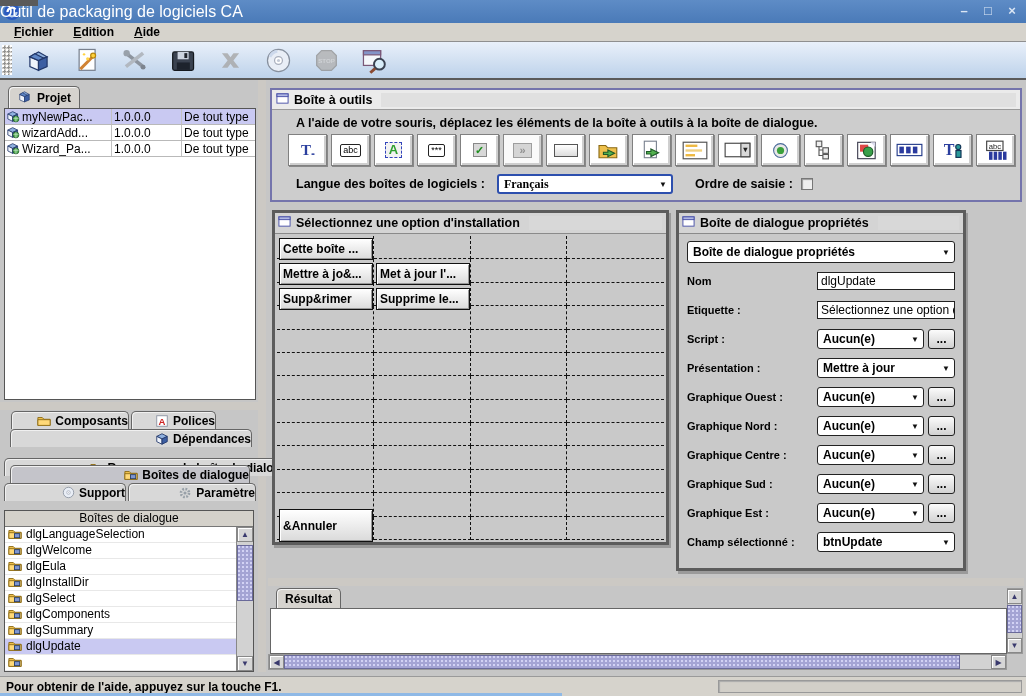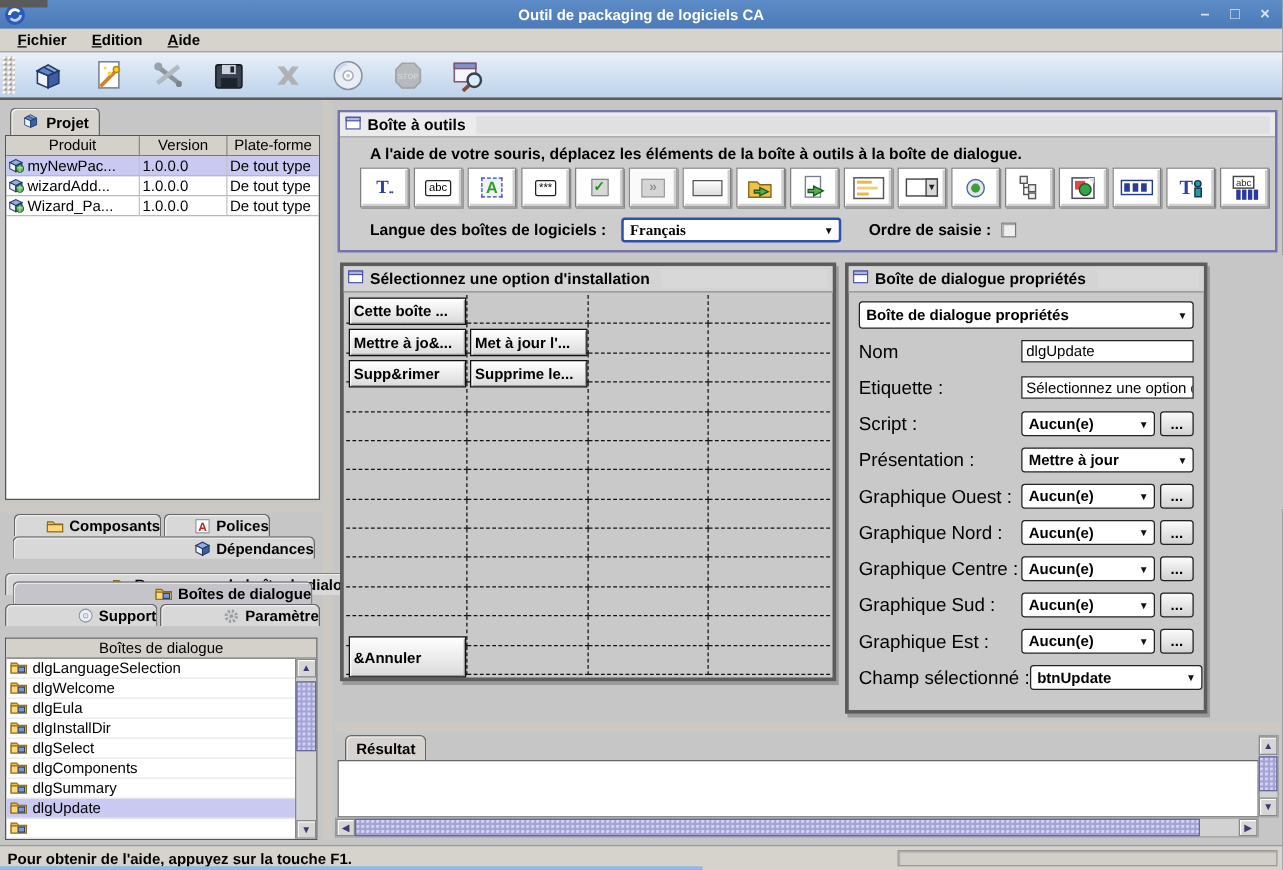--- a/index.html
+++ b/index.html
@@ -6,21 +6,21 @@
   html,body { background:#888; }
   #app{
     position:relative; width:1026px; height:696px; overflow:hidden;
     font-family:"Liberation Sans", sans-serif; font-size:12px; background:#c6c6c6;
   }
   
   .titlebar{position:absolute;left:0;top:0;width:1026px;height:23px;
     background:linear-gradient(180deg,#5e8cc6,#4a7ab8);display:flex;align-items:center;}
   .corner-artifact{position:absolute;left:0;top:0;width:38px;height:6px;background:#5a5a5a;}
   .app-icon{position:absolute;left:3px;top:3px;width:18px;height:18px;}
-  .titletext{position:absolute;left:0;right:0;text-align:center;color:#fff;font-weight:bold;font-size:12px;}
+  .titletext{position:absolute;left:0;right:0;text-align:left;color:#fff;font-weight:normal;font-size:16px;}
   .winctrls{position:absolute;right:6px;top:2px;display:flex;gap:8px;}
   .winbtn{width:16px;height:16px;color:#dbe6f4;font-weight:bold;font-size:13px;
     display:flex;align-items:center;justify-content:center;cursor:default;}
   
   .menubar{position:absolute;left:0;top:23px;width:1026px;height:19px;background:#d6d3cc;
     border-bottom:1px solid #8f8f8f;display:flex;align-items:center;padding-left:6px;gap:4px;}
   .menu-item{font-weight:bold;padding:1px 8px;}
   
   .toolbar{position:absolute;left:0;top:42px;width:1026px;height:38px;
     background:linear-gradient(180deg,#e9f0fa,#bdd2ea);border-bottom:2px solid #5a5a5a;
@@ -94,21 +94,21 @@
   .dcell{border-right:1px dashed #111;border-bottom:1px dashed #111;}
   .dcell:nth-child(4n){border-right:none;}
   .dbtn{position:absolute;background:linear-gradient(180deg,#ffffff,#dadada);border:1px solid #111;
     box-shadow:inset 1px 1px 0 #fff,inset -1px -1px 0 #999;font-weight:bold;font-size:12px;
     display:flex;align-items:center;padding-left:3px;white-space:nowrap;overflow:hidden;}
   
   .props{left:676px;top:210px;width:290px;height:361px;}
   .pbody{position:absolute;left:0;top:22px;right:0;bottom:0;padding:6px 8px;}
   .selectorcombo{height:22px;margin-bottom:8px;}
   .prow{display:flex;align-items:center;height:20px;margin-bottom:9px;}
-  .prow .plabel{flex:1;font-weight:normal;font-size:15px;white-space:nowrap;}
+  .prow .plabel{flex:1;font-weight:bold;font-size:11px;white-space:nowrap;}
   .prow .pctl{width:138px;display:flex;gap:4px;align-items:center;}
   .tf{background:#fff;border:1px solid #222;height:18px;font-size:12px;padding:1px 3px;
     white-space:nowrap;overflow:hidden;width:138px;}
   .combo.small{width:107px;} .combo.full{width:138px;}
   .ebtn{width:27px;height:20px;border:1px solid #222;border-radius:3px;font-weight:bold;
     background:linear-gradient(180deg,#fbfbfb,#d2d2d2);display:flex;align-items:center;justify-content:center;}
   
   .botsplit{position:absolute;left:268px;top:578px;width:756px;height:8px;background:#ccc9c4;}
   .result-tab{position:absolute;left:276px;top:588px;height:20px;}
   .result-box{position:absolute;left:270px;top:608px;width:737px;height:46px;background:#fff;
@@ -228,25 +228,20 @@
   <div class="tab projet-tab">
     <span id="projtabicon"><svg viewBox="0 0 22 22" width="15" height="15">
           <polygon points="4,8 11,4 18,8 11,11" fill="#8fb0de" stroke="#22386a"></polygon>
           <polygon points="4,8 11,11 11,19 4,16" fill="#eef3fb" stroke="#22386a"></polygon>
           <polygon points="18,8 11,11 11,19 18,16" fill="#3c5ea2" stroke="#22386a"></polygon>
           <polygon points="4,8 8,5.5 15,9 11,11" fill="#5e86c6" stroke="#22386a"></polygon>
         </svg></span>
     <span>Projet</span>
   </div>
   <div class="ptable">
-    <div class="hrow" id="ptablehead">
-        <span class="hcell c-prod">Produit</span>
-        <span class="hcell c-ver">Version</span>
-        <span class="hcell c-plat">Plate-forme</span>
-      </div>
     <div id="ptablerows">
         <div class="row sel">
           <span class="cell c-prod">
             <svg viewBox="0 0 16 16" width="13" height="13">
               <polygon points="1,5 7,2 13,5 7,8" fill="#8fb0de" stroke="#22386a"></polygon>
               <polygon points="1,5 7,8 7,14 1,11" fill="#eef3fb" stroke="#22386a"></polygon>
               <polygon points="13,5 7,8 7,14 13,11" fill="#3c5ea2" stroke="#22386a"></polygon>
               <circle cx="11" cy="11" r="3.6" fill="#58b058" stroke="#1e5a28"></circle>
               <path d="M7.8 10.2h6.4M11 7.6v6.8" stroke="#cfe9cf" stroke-width="0.8"></path>
             </svg>

